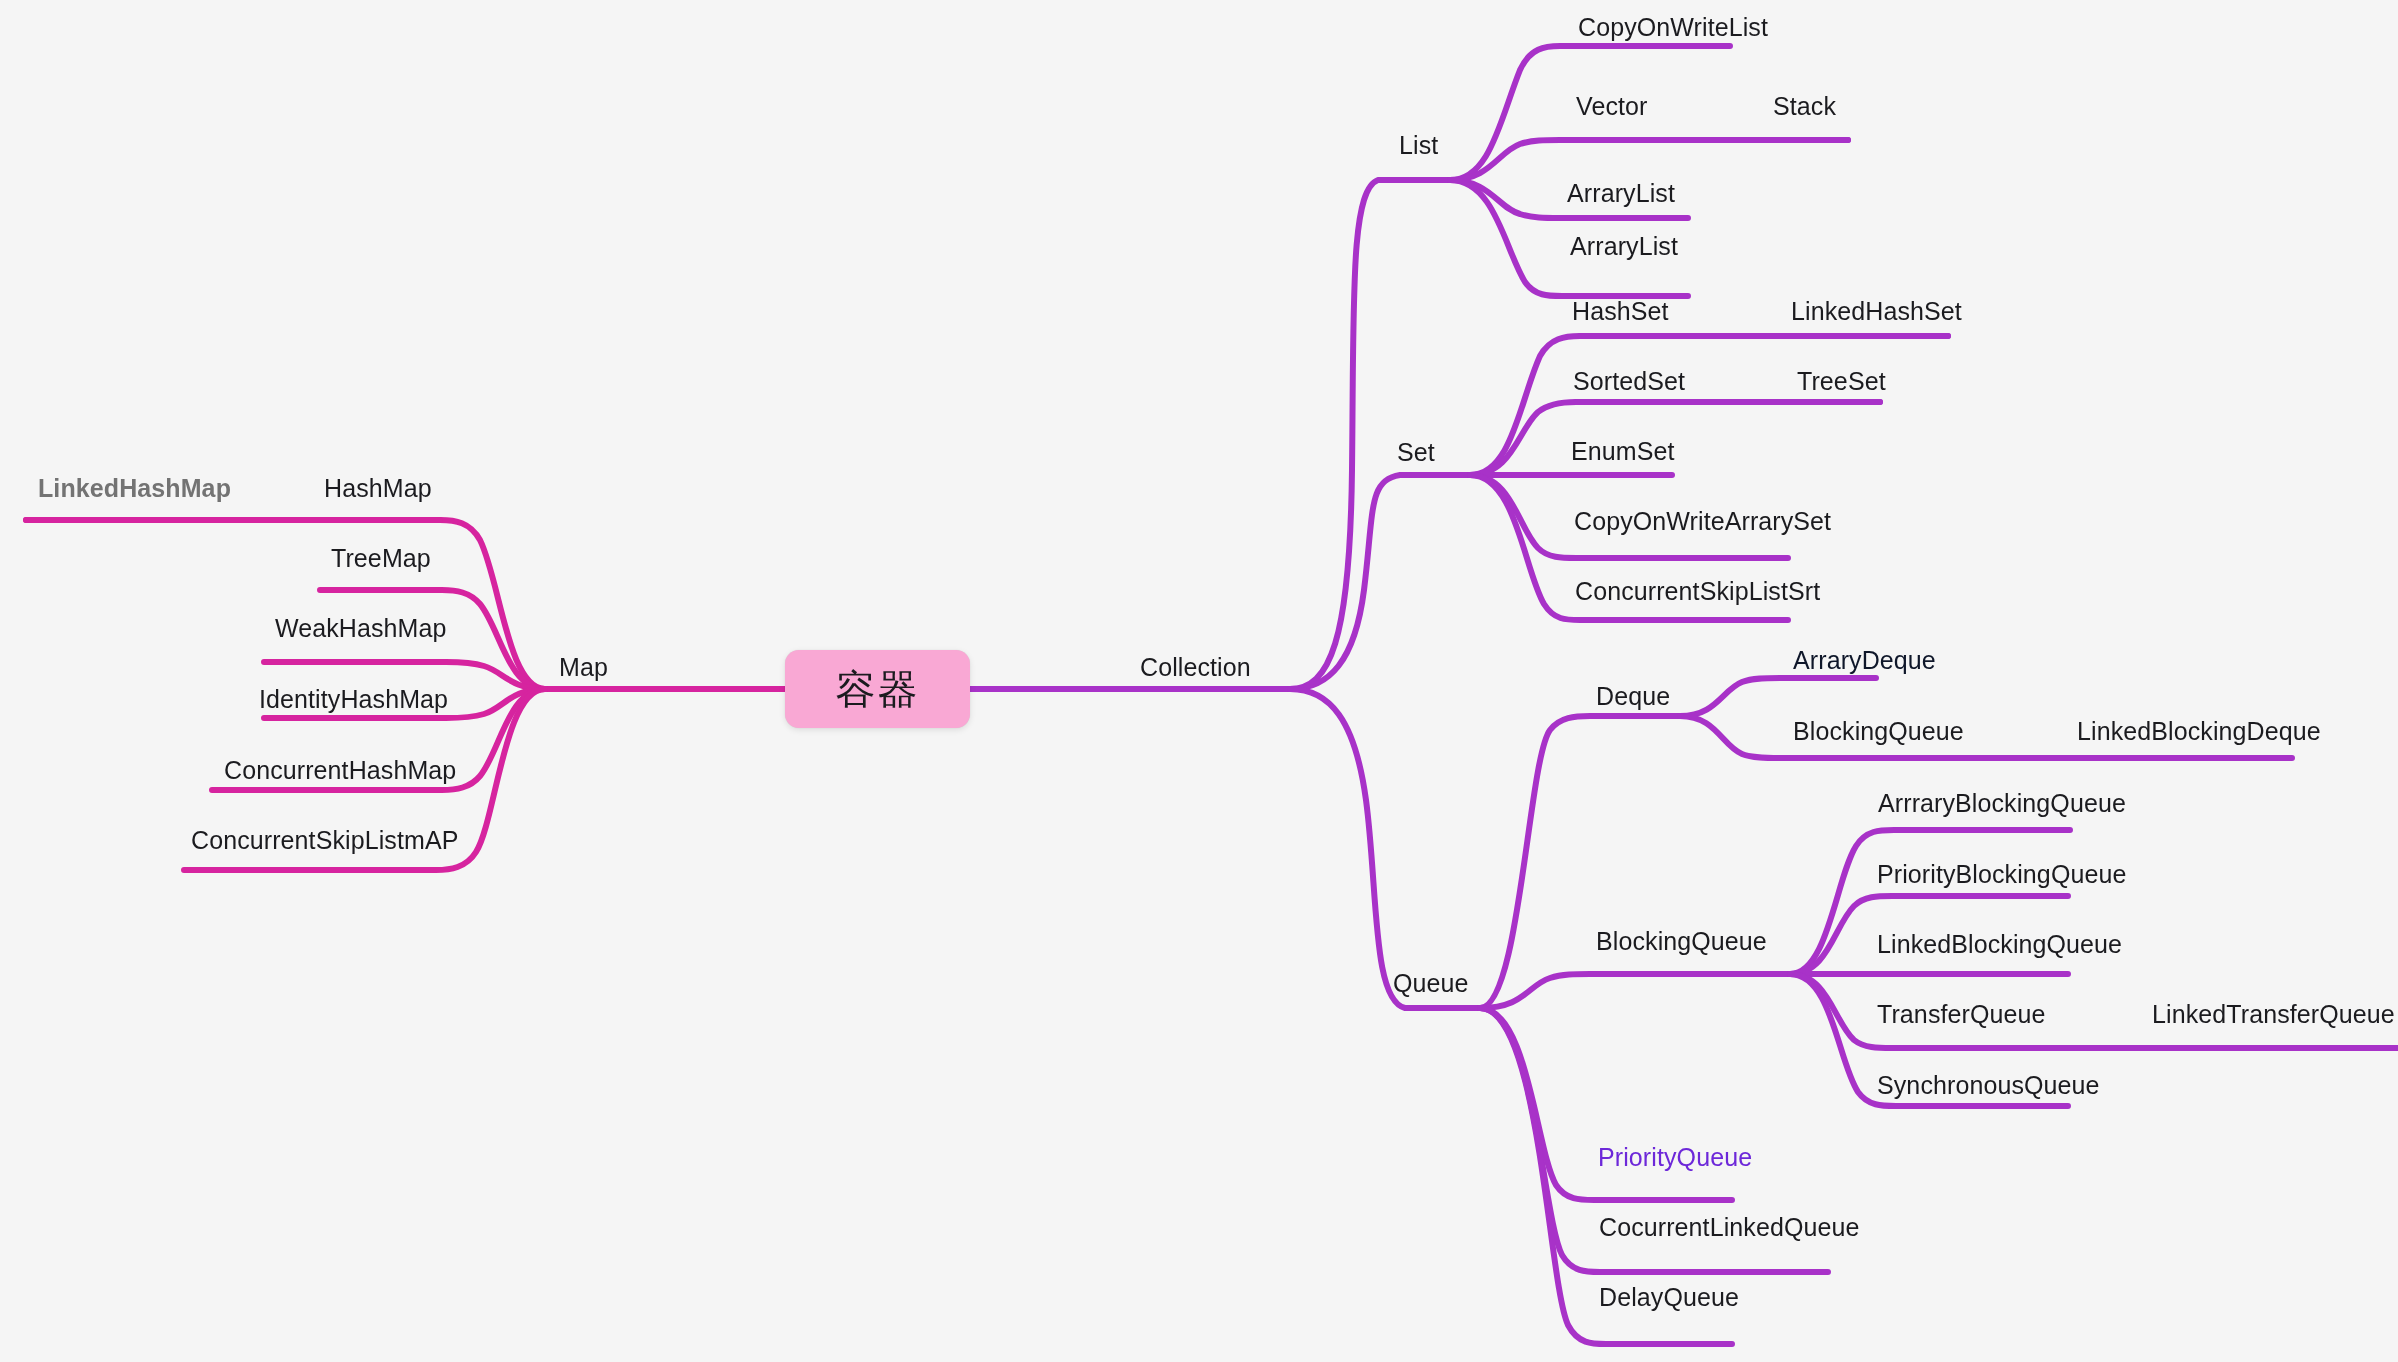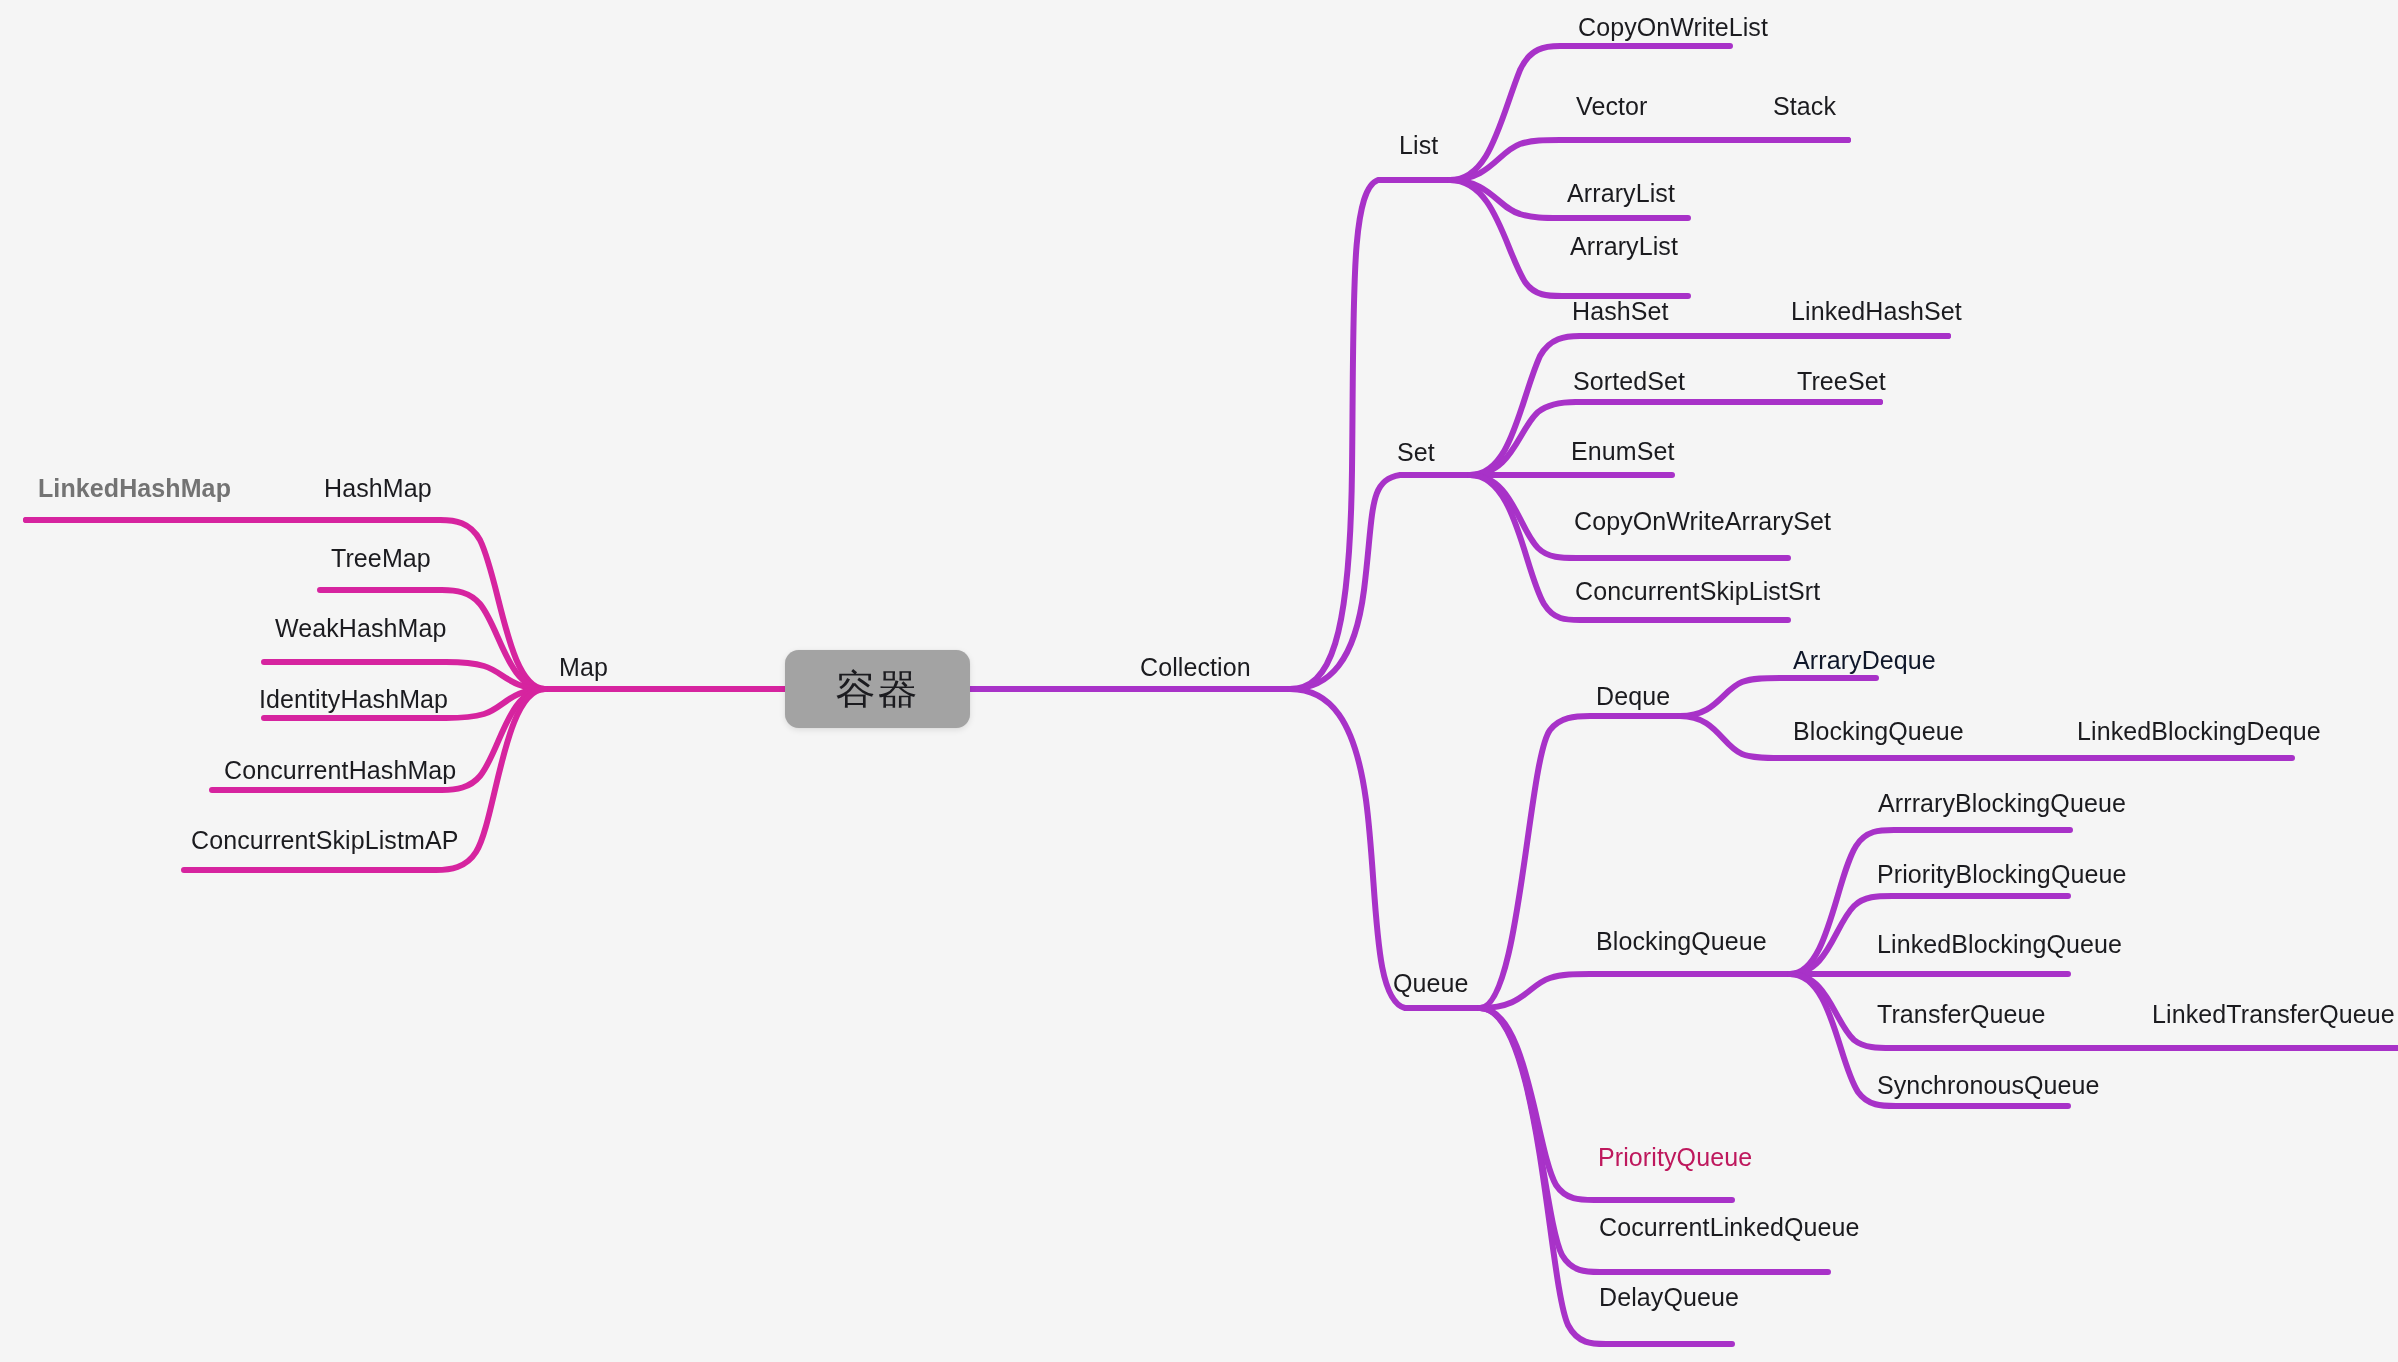--- a/index.html
+++ b/index.html
@@ -99,21 +99,21 @@
       <path d="M 530 689 L 545 689" stroke="#d6249f" stroke-width="6" fill="none" stroke-linecap="round" stroke-linejoin="round"></path>
       <path d="M 545 689 C 508 689 500 580 480 540 C 470 522 455 520 440 520 L 26 520" stroke="#d6249f" stroke-width="6" fill="none" stroke-linecap="round" stroke-linejoin="round"></path>
       <path d="M 545 689 C 508 689 500 628 480 604 C 470 592 456 590 442 590 L 320 590" stroke="#d6249f" stroke-width="6" fill="none" stroke-linecap="round" stroke-linejoin="round"></path>
       <path d="M 545 689 C 510 689 504 672 484 666 C 474 663 460 662 446 662 L 264 662" stroke="#d6249f" stroke-width="6" fill="none" stroke-linecap="round" stroke-linejoin="round"></path>
       <path d="M 545 689 C 510 689 504 708 484 714 C 474 717 460 718 446 718 L 264 718" stroke="#d6249f" stroke-width="6" fill="none" stroke-linecap="round" stroke-linejoin="round"></path>
       <path d="M 545 689 C 508 689 500 752 480 776 C 470 788 456 790 442 790 L 212 790" stroke="#d6249f" stroke-width="6" fill="none" stroke-linecap="round" stroke-linejoin="round"></path>
       <path d="M 545 689 C 504 689 496 820 476 852 C 466 868 450 870 436 870 L 184 870" stroke="#d6249f" stroke-width="6" fill="none" stroke-linecap="round" stroke-linejoin="round"></path>
       <path d="M 26 520 L 440 520" stroke="#d6249f" stroke-width="6" fill="none" stroke-linecap="round" stroke-linejoin="round"></path>
     </svg>
 
-  <div class="root-node" style="left: 785px; top: 650px; width: 185px; height: 78px; background: #a3a3a3;">
+  <div class="root-node" style="left: 785px; top: 650px; width: 185px; height: 78px; background: #f9a8d4;">
     <span class="root-node-text">容器</span>
   </div>
 
   <div id="labels-layer">
       <div class="node-label" style="left: 1140px; top: 680px; color: rgb(27, 27, 31);">Collection</div>
       <div class="node-label" style="left: 559px; top: 680px; color: rgb(27, 27, 31);">Map</div>
       <div class="node-label" style="left: 1399px; top: 158px; color: rgb(27, 27, 31);">List</div>
       <div class="node-label" style="left: 1578px; top: 40px; color: rgb(27, 27, 31);">CopyOnWriteList</div>
       <div class="node-label" style="left: 1576px; top: 119px; color: rgb(27, 27, 31);">Vector</div>
       <div class="node-label" style="left: 1773px; top: 119px; color: rgb(27, 27, 31);">Stack</div>
@@ -132,21 +132,21 @@
       <div class="node-label" style="left: 1793px; top: 673px; color: #0f172a; text-align: center;">ArraryDeque</div>
       <div class="node-label" style="left: 1793px; top: 744px; color: rgb(27, 27, 31);">BlockingQueue</div>
       <div class="node-label" style="left: 2077px; top: 744px; color: rgb(27, 27, 31);">LinkedBlockingDeque</div>
       <div class="node-label" style="left: 1596px; top: 954px; color: rgb(27, 27, 31);">BlockingQueue</div>
       <div class="node-label" style="left: 1878px; top: 816px; color: rgb(27, 27, 31);">ArrraryBlockingQueue</div>
       <div class="node-label" style="left: 1877px; top: 887px; color: rgb(27, 27, 31);">PriorityBlockingQueue</div>
       <div class="node-label" style="left: 1877px; top: 957px; color: rgb(27, 27, 31);">LinkedBlockingQueue</div>
       <div class="node-label" style="left: 1877px; top: 1027px; color: rgb(27, 27, 31);">TransferQueue</div>
       <div class="node-label" style="left: 2152px; top: 1027px; color: rgb(27, 27, 31);">LinkedTransferQueue</div>
       <div class="node-label" style="left: 1877px; top: 1098px; color: rgb(27, 27, 31);">SynchronousQueue</div>
-      <div class="node-label" style="left: 1598px; top: 1170px; color: #be185d;">PriorityQueue</div>
+      <div class="node-label" style="left: 1598px; top: 1170px; color: #6d28d9;">PriorityQueue</div>
       <div class="node-label" style="left: 1599px; top: 1240px; color: rgb(27, 27, 31);">CocurrentLinkedQueue</div>
       <div class="node-label" style="left: 1599px; top: 1310px; color: rgb(27, 27, 31);">DelayQueue</div>
       <div class="node-label" style="left: 324px; top: 501px; color: rgb(27, 27, 31);">HashMap</div>
       <div class="node-label" style="left: 38px; top: 501px; color: #737373; font-weight: bold;">LinkedHashMap</div>
       <div class="node-label" style="left: 331px; top: 571px; color: rgb(27, 27, 31);">TreeMap</div>
       <div class="node-label" style="left: 275px; top: 641px; color: rgb(27, 27, 31);">WeakHashMap</div>
       <div class="node-label" style="left: 259px; top: 712px; color: rgb(27, 27, 31);">IdentityHashMap</div>
       <div class="node-label" style="left: 224px; top: 783px; color: rgb(27, 27, 31);">ConcurrentHashMap</div>
       <div class="node-label" style="left: 191px; top: 853px; color: rgb(27, 27, 31);">ConcurrentSkipListmAP</div>
     </div>

